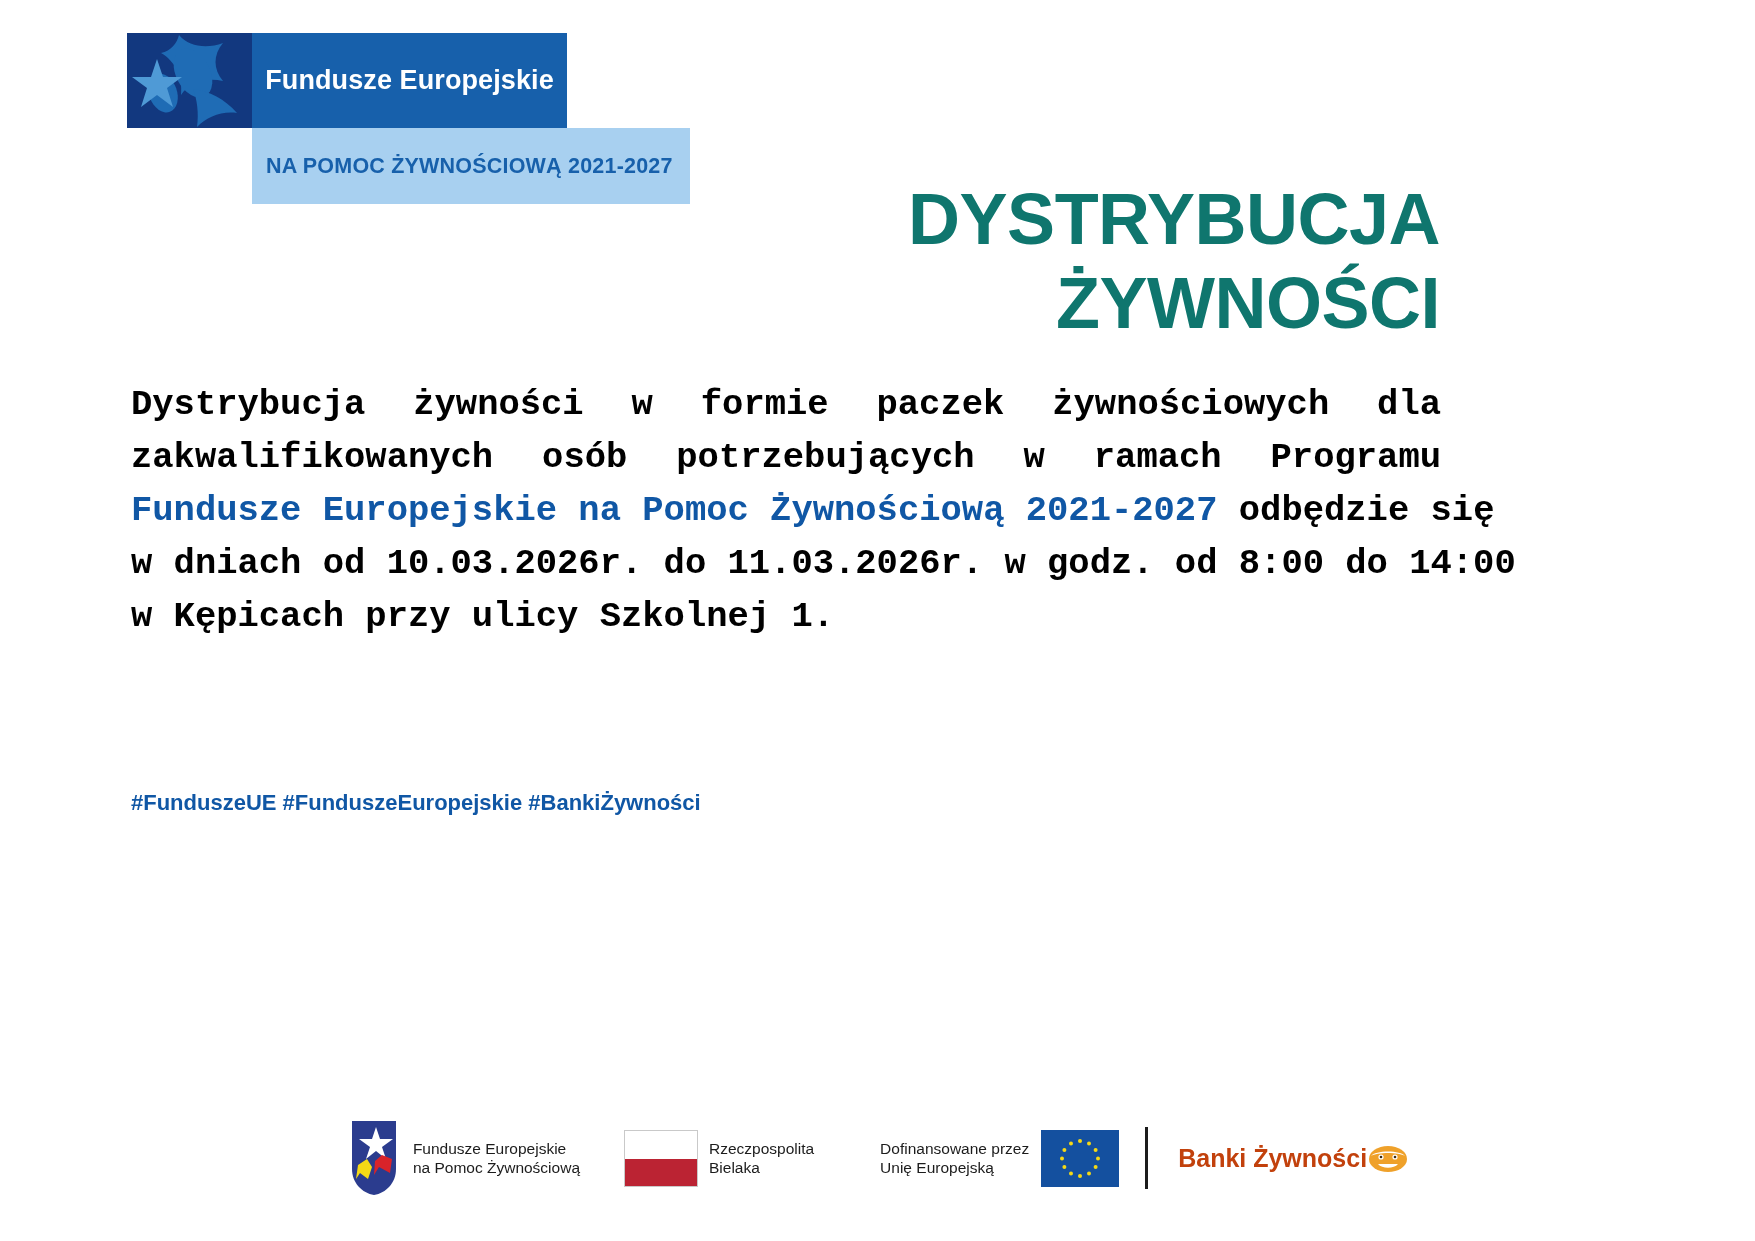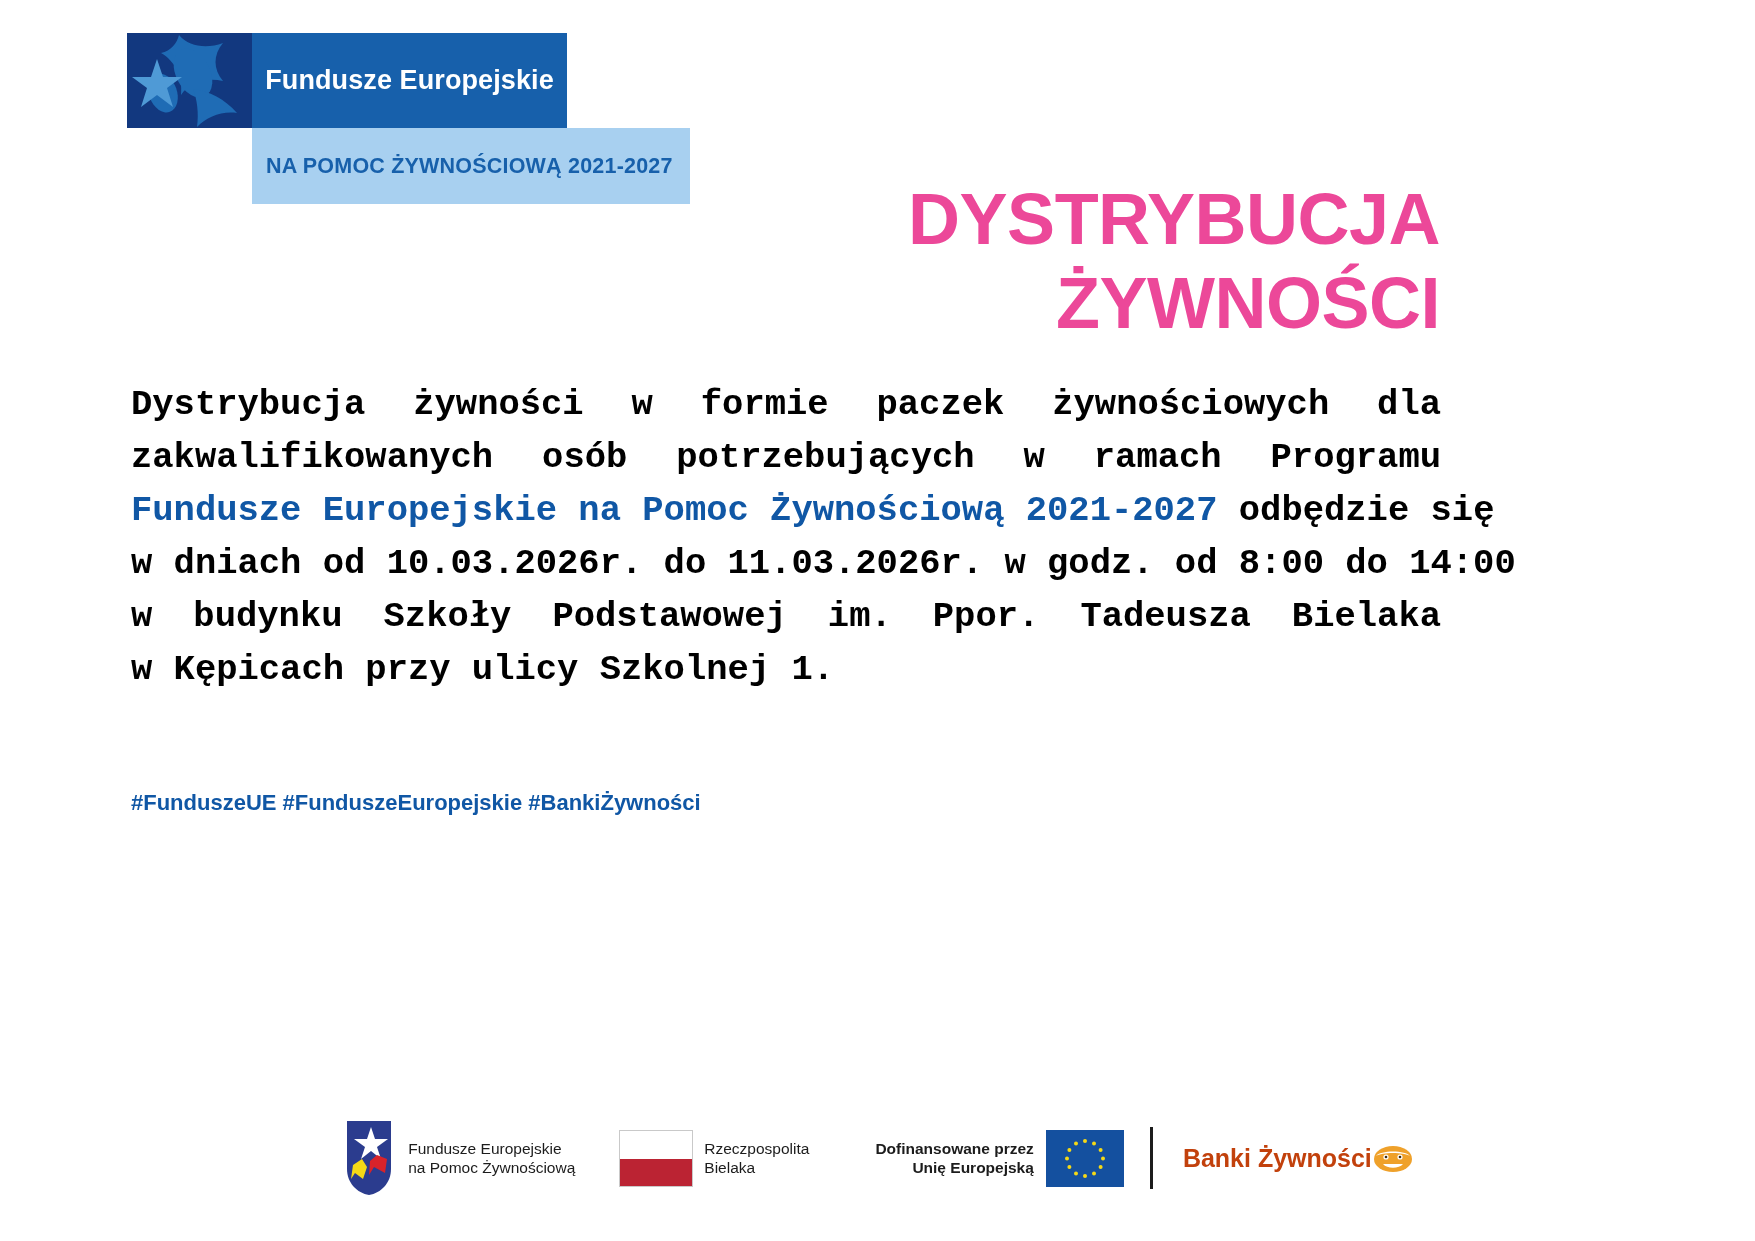--- a/index.html
+++ b/index.html
@@ -70,21 +70,21 @@
     padding-left: 14px;
   }
 
   
   #poster-title {
     position: absolute;
     right: 315px;
     top: 178px;
     width: 1000px;
     text-align: right;
-    color: #ec4899;
+    color: #0f766e;
     font-size: 72px;
     line-height: 1.16;
     font-weight: bold;
     letter-spacing: -0.5px;
   }
   #poster-title .title-line { display: block; white-space: nowrap; }
 
   
   #body-copy {
     position: absolute;
@@ -159,21 +159,21 @@
     width: 74px;
     height: 57px;
     margin-right: 11px;
     border: 1px solid #c9c9c9;
     box-sizing: border-box;
     background: linear-gradient(to bottom, #ffffff 0%, #ffffff 50%, #bb2333 50%, #bb2333 100%);
   }
 
   
   #footer-eu { margin-right: 26px; }
-  #footer-eu .f-label { text-align: right; margin-right: 12px; font-weight: bold; }
+  #footer-eu .f-label { text-align: left; margin-right: 12px; }
   #footer-eu .euflag {
     width: 78px;
     height: 57px;
     background: #14509f;
     position: relative;
   }
 
   
   #footer-divider {
     width: 3px;
@@ -221,21 +221,20 @@
 <div id="poster-title">
   <span class="title-line">DYSTRYBUCJA</span>
   <span class="title-line">ŻYWNOŚCI</span>
 </div>
 
 <div id="body-copy">
   <span class="just-line">Dystrybucja żywności w formie paczek żywnościowych dla</span>
   <span class="just-line">zakwalifikowanych osób potrzebujących w ramach Programu</span>
   <span class="just-line"><span class="accent">Fundusze Europejskie na Pomoc Żywnościową 2021-2027</span><span> odbędzie się</span></span>
   <span class="just-line">w dniach od 10.03.2026r. do 11.03.2026r. w godz. od 8:00 do 14:00</span>
-  <span class="just-line">w budynku Szkoły Podstawowej im. Ppor. Tadeusza Bielaka</span>
   <span class="just-line last">w Kępicach przy ulicy Szkolnej 1.</span>
 </div>
 
 <div id="hashtags">#FunduszeUE #FunduszeEuropejskie #BankiŻywności</div>
 
 <div id="footer-strip">
 
   <div class="footer-block" id="footer-fepz">
     <div class="mark">
       <svg width="56" height="78" viewBox="0 0 56 78" xmlns="http://www.w3.org/2000/svg" aria-hidden="true">

